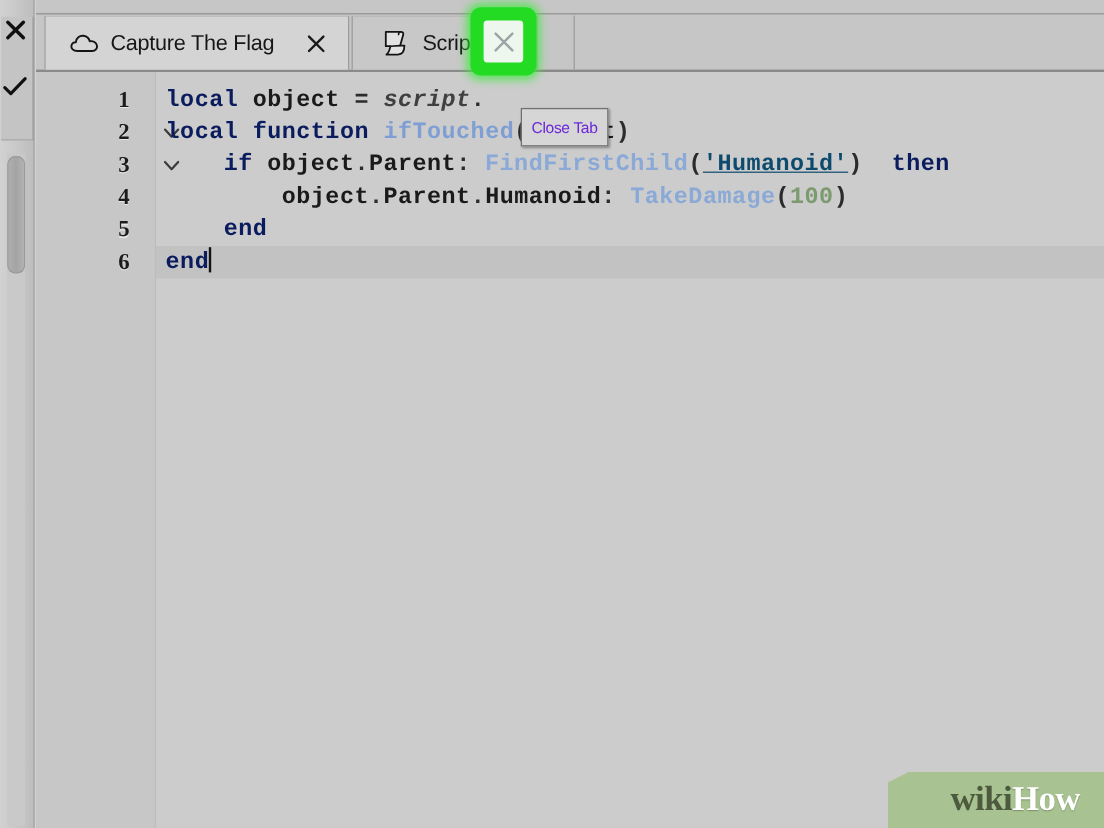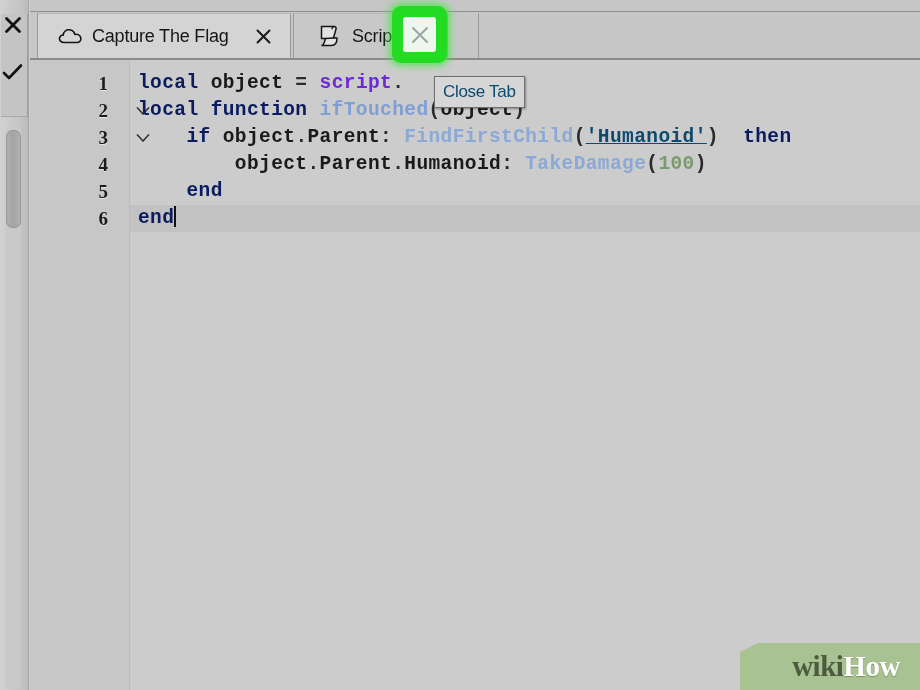--- a/index.html
+++ b/index.html
@@ -274,50 +274,50 @@
     height: 27px;
     line-height: 27px;
     white-space: pre;
     font-family: "Liberation Mono", monospace;
     font-size: 19.5px;
     letter-spacing: 0.4px;
   }
 
   .tk-kw      { color: #0b1c5e; font-weight: bold; }
   .tk-plain   { color: #1a1a1a; font-weight: bold; }
-  .tk-script  { color: #6d28d9; font-weight: bold; }
+  .tk-script  { color: #404040; font-weight: bold; font-style: italic; }
   .tk-fn      { color: #7f9fd4; font-weight: bold; }
   .tk-method  { color: #8aa9d6; font-weight: bold; margin-left: 12px; }
   .tk-str     { color: #0c4a6e; font-weight: bold; text-decoration: underline; }
   .tk-num     { color: #7b9a6e; font-weight: bold; }
   .tk-punct   { color: #2b2b2b; font-weight: bold; }
 
   .caret {
     display: inline-block;
     width: 2px;
     height: 21px;
     background: #111;
     vertical-align: -4px;
     margin-left: 0px;
   }
 
   
   .tooltip {
     position: absolute;
     left: 434px;
-    top: 76px;
+    top: 90px;
     height: 30px;
     padding: 0 8px;
     background: #d6d6d6;
     border: 1px solid #6f6f6f;
     box-shadow: 1px 1px 2px rgba(0,0,0,0.35);
     display: flex;
     align-items: center;
-    font-size: 17px;
-    color: #0c4a6e;
+    font-size: 13px;
+    color: #6d28d9;
     font-family: "Liberation Sans", sans-serif;
     letter-spacing: -0.3px;
     white-space: nowrap;
     z-index: 40;
   }
 
   
   .wikihow {
     position: absolute;
     right: 0;

